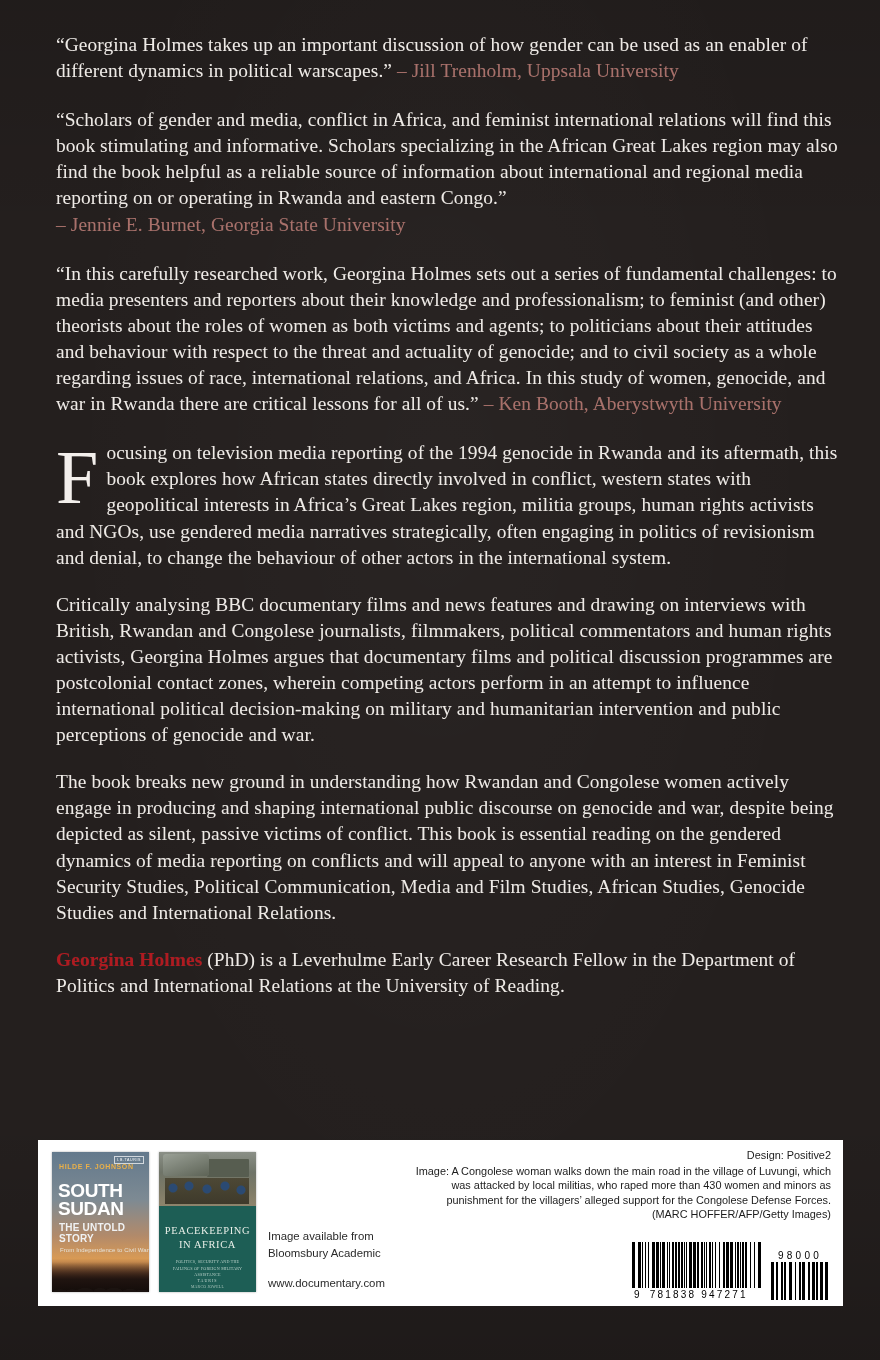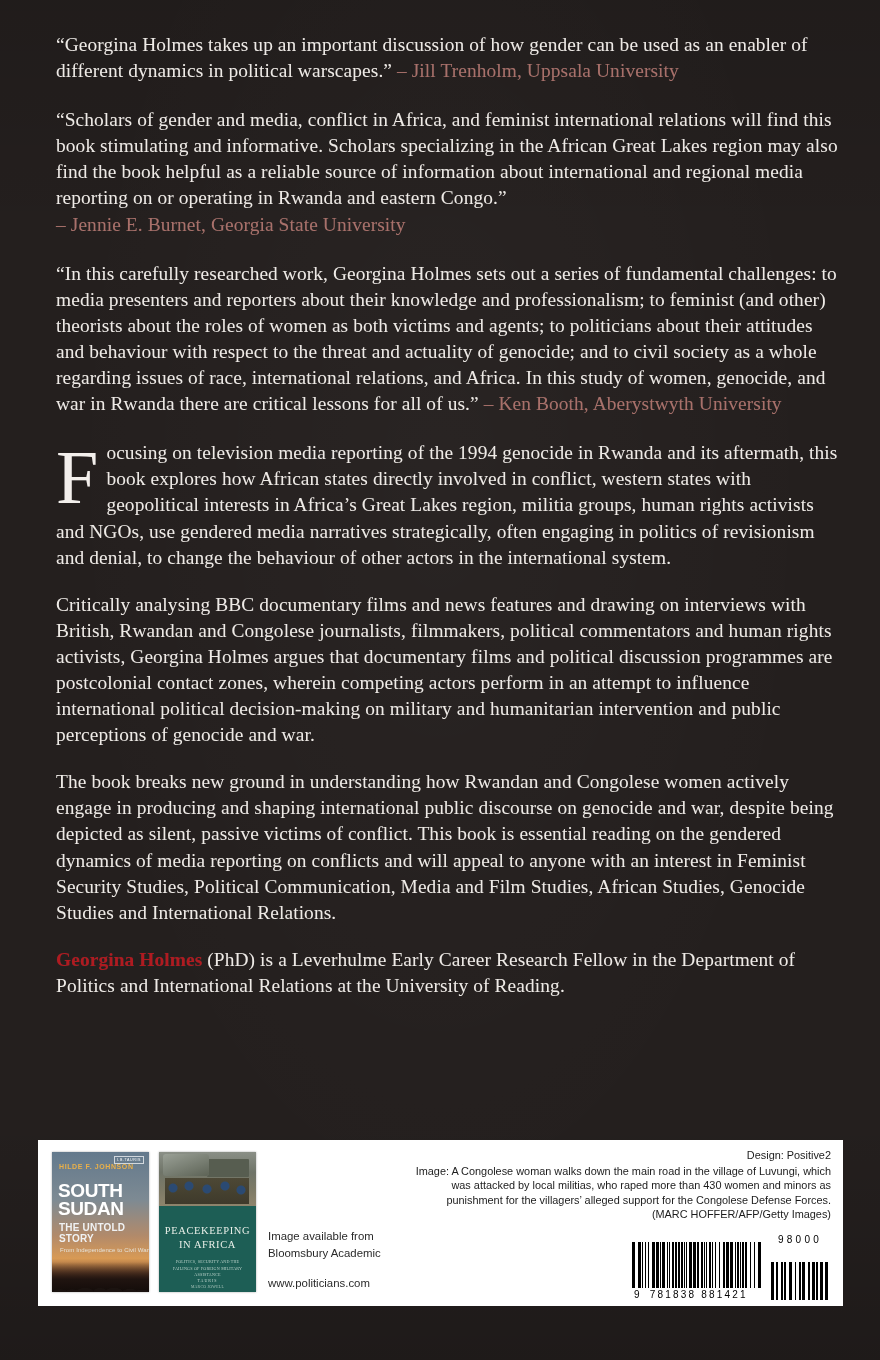--- a/index.html
+++ b/index.html
@@ -291,21 +291,21 @@
     margin-top: 1px;
     padding-left: 2px;
   }
   .bc-digits span:first-child { margin-right: 8px; }
   .bc-add-digits {
     font-family: "Liberation Sans", "DejaVu Sans", sans-serif;
     font-size: 10px;
     letter-spacing: 3.2px;
     color: #000;
     text-align: center;
-    margin-bottom: 17px;
+    margin-bottom: 1px;
   }
   .bc-add .bars { height: 38px; }
 </style>
 </head>
 <body>
 
 <div class="cover">
   <div class="grain"></div>
 
   <div class="blurb-area">
@@ -357,21 +357,21 @@
           <div class="t1-sub">POLITICS, SECURITY AND THE FAILINGS OF FOREIGN MILITARY ASSISTANCE</div>
           <div class="t1-auth">MARCO JOWELL</div>
           <div class="t1-pub">TAURIS</div>
         </div>
       </div>
     </div>
 
     <div class="also">
       <div>Image available from</div>
       <div>Bloomsbury Academic</div>
-      <div class="url">www.politicians.com</div>
+      <div class="url">www.documentary.com</div>
     </div>
 
     <div class="credits">
       <div class="design">Design: Positive2</div>
       <div>Image: A Congolese woman walks down the main road in the village of Luvungi, which was attacked by local militias, who raped more than 430 women and minors as punishment for the villagers’ alleged support for the Congolese Defense Forces. (MARC HOFFER/AFP/Getty Images)</div>
     </div>
 
     <div class="barcode-wrap">
       <div class="bc-main">
         <div class="bars" id="bars-main">
@@ -447,21 +447,21 @@
             <i style="width: 3px; background: transparent;"></i>
             <i style="width: 1px; background: rgb(0, 0, 0);"></i>
             <i style="width: 3px; background: transparent;"></i>
             <i style="width: 1px; background: rgb(0, 0, 0);"></i>
             <i style="width: 3px; background: transparent;"></i>
             <i style="width: 3px; background: rgb(0, 0, 0);"></i>
             <i style="width: 1px; background: transparent;"></i>
           </div>
         <div class="bc-digits">
           <span>9</span>
-          <span>781838 881421</span>
+          <span>781838 947271</span>
         </div>
       </div>
       <div class="bc-add">
         <div class="bc-add-digits">98000</div>
         <div class="bars" id="bars-add">
             <i style="width: 3px; background: rgb(0, 0, 0);"></i>
             <i style="width: 2px; background: transparent;"></i>
             <i style="width: 2px; background: rgb(0, 0, 0);"></i>
             <i style="width: 3px; background: transparent;"></i>
             <i style="width: 2px; background: rgb(0, 0, 0);"></i>

